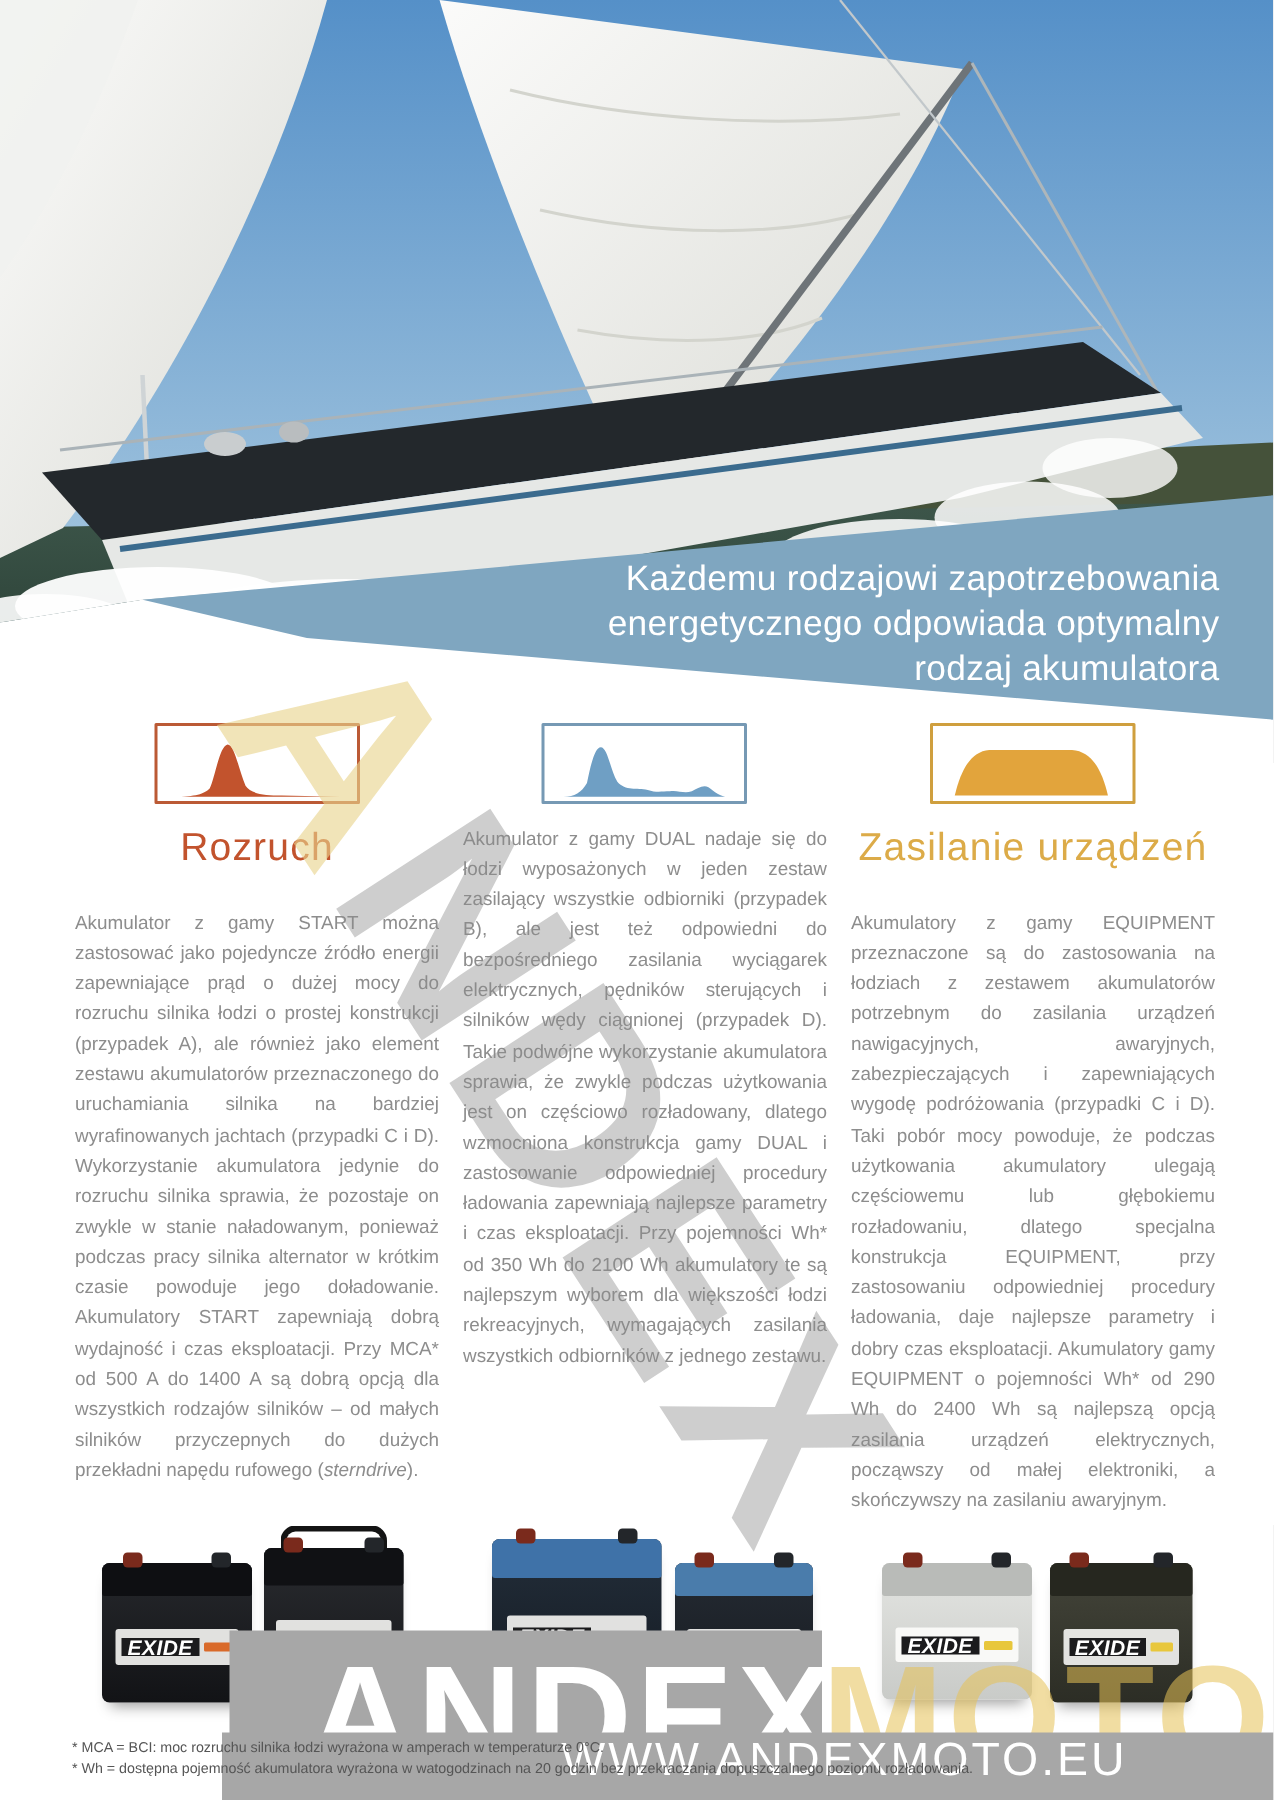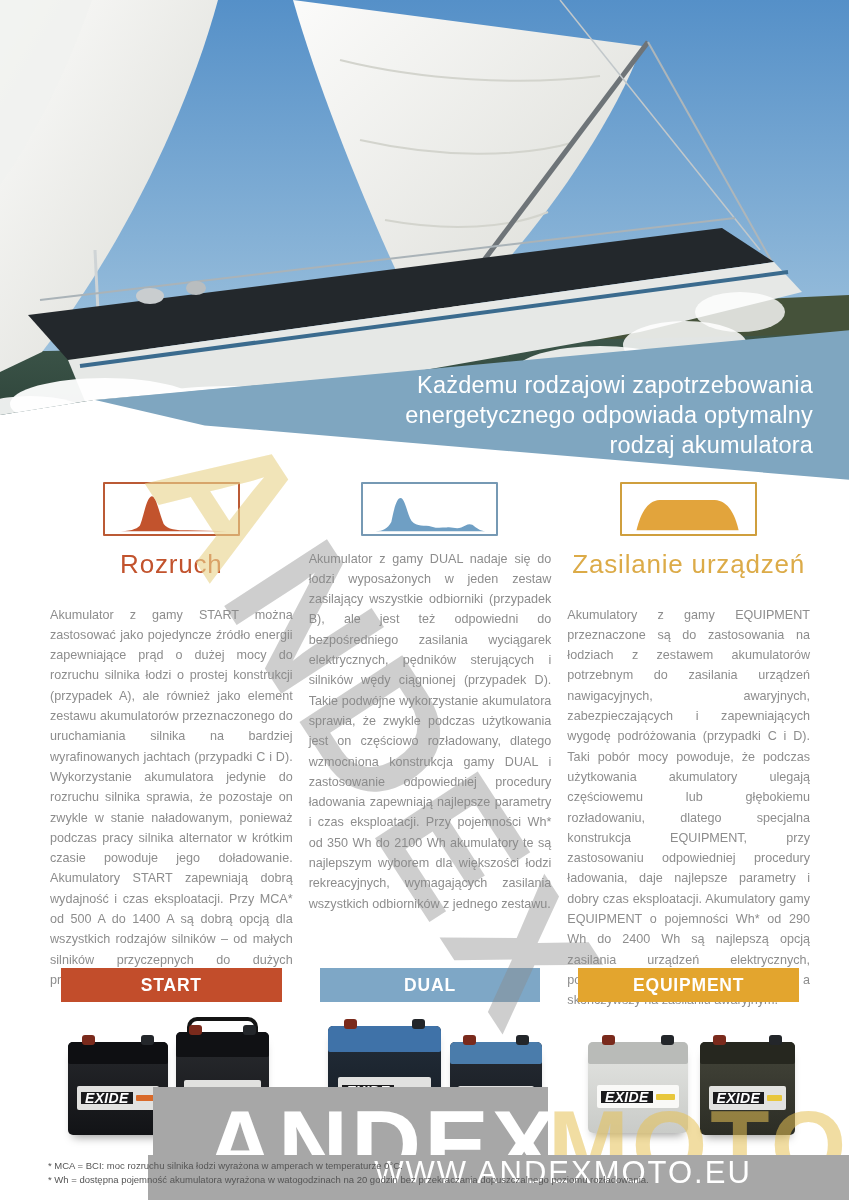--- a/index.html
+++ b/index.html
@@ -188,25 +188,20 @@
       <div class="icon-box">
         <svg width="129" height="46" viewBox="0 0 133 50">
           <path d="M10 46 C14 29 21 14 35 13 L95 13 C110 14 117 29 121 46 Z" fill="#e2a43c"></path>
         </svg>
       </div>
       <h2 class="col-heading">Zasilanie urządzeń</h2>
       <p class="col-body"><span>Akumulatory z gamy EQUIPMENT przeznaczone są do zastosowania na łodziach z zestawem akumulatorów potrzebnym do zasilania urządzeń nawigacyjnych, awaryjnych, zabezpieczających i zapewniających wygodę podróżowania (przypadki C i D). Taki pobór mocy powoduje, że podczas użytkowania akumulatory ulegają częściowemu lub głębokiemu rozładowaniu, dlatego specjalna konstrukcja EQUIPMENT, przy zastosowaniu odpowiedniej procedury ładowania, daje najlepsze parametry i dobry czas eksploatacji. Akumulatory gamy EQUIPMENT o pojemności Wh* od 290 Wh do 2400 Wh są najlepszą opcją zasilania urządzeń elektrycznych, począwszy od małej elektroniki, a skończywszy na zasilaniu awaryjnym.</span></p>
     </article>
   </div>
 
-  <div class="buttons">
-    <button class="range-btn btn-start">START</button>
-    <button class="range-btn btn-dual">DUAL</button>
-    <button class="range-btn btn-equip">EQUIPMENT</button>
-  </div>
 
   <div class="products">
     <div class="bat b1">
       <div class="top"></div>
       <div class="tA"></div>
       <div class="tB"></div>
       <div class="lbl">
           <span class="brand">EXIDE</span>
           <span class="bar bar-orange"></span>
         </div>

